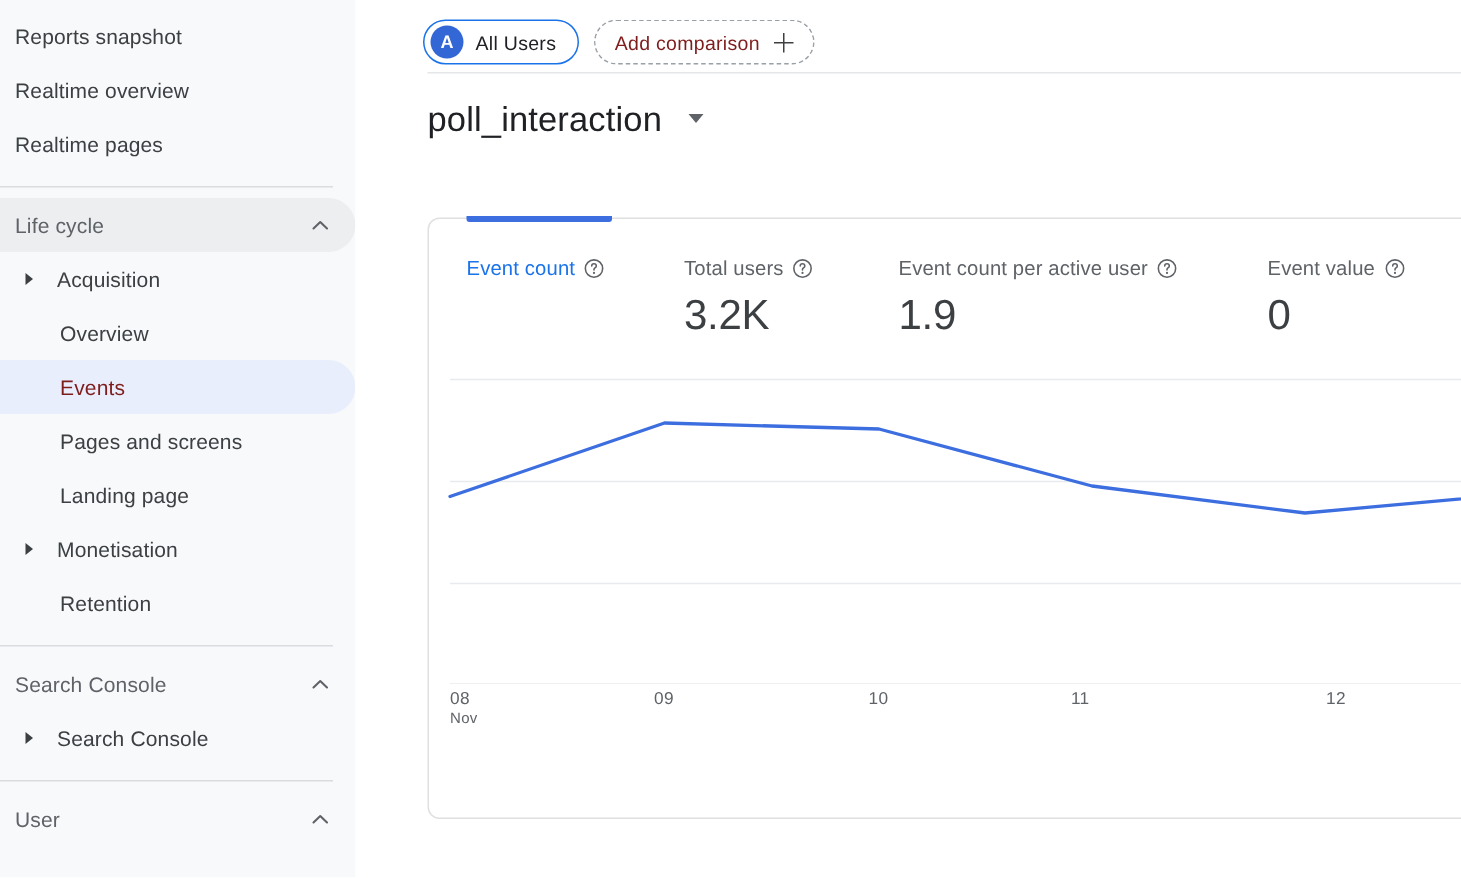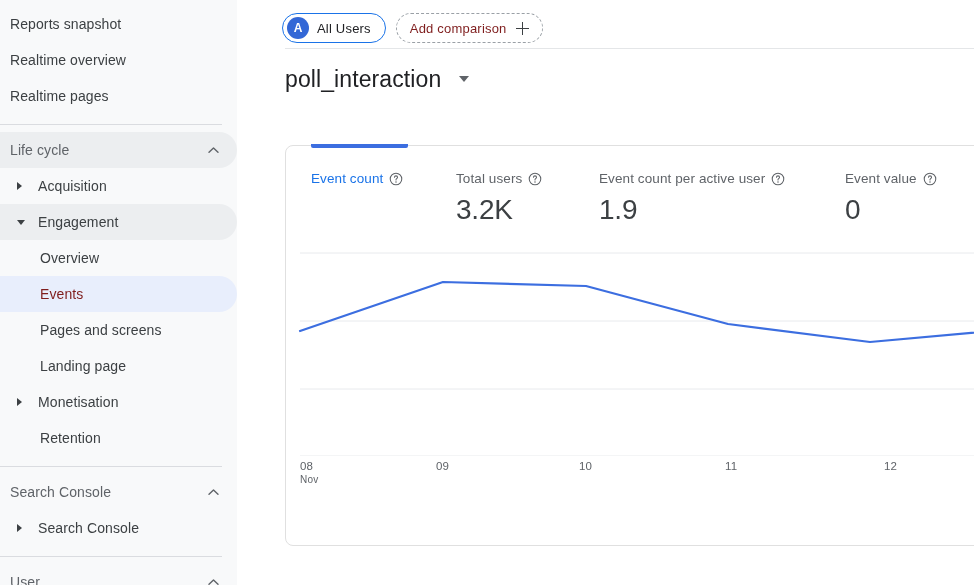--- a/index.html
+++ b/index.html
@@ -297,24 +297,20 @@
             <path d="M1 7.3 L5.5 3 L10 7.3" fill="none" stroke="#5f6368" stroke-width="1.4" stroke-linecap="round" stroke-linejoin="round"></path>
           </svg>
       </span>
     </div>
 
     <div class="nav-item expandable">
       <span class="caret-right"></span>
       <span class="lbl">Acquisition</span>
     </div>
 
-    <div class="nav-item expandable highlighted">
-      <span class="caret-down"></span>
-      <span class="lbl">Engagement</span>
-    </div>
 
     <div class="nav-item child">
       <span class="lbl">Overview</span>
     </div>
     <div class="nav-item child selected">
       <span class="lbl">Events</span>
     </div>
     <div class="nav-item child">
       <span class="lbl">Pages and screens</span>
     </div>
@@ -460,20 +456,20 @@
           <polyline points="14,90 157,41 300,45 442,83 584,101 760,85" fill="none" stroke="#3c6ee0" stroke-width="2.2" stroke-linejoin="round" stroke-linecap="round"></polyline>
         </svg>
 
         <div class="x-labels" style="position:absolute; left:0; top:218px;">
           <div class="x-tick" style="left:14px">
             <span>08</span>
             <span class="sub">Nov</span>
           </div>
           <div class="x-tick" style="left:150px">09</div>
           <div class="x-tick" style="left:293px">10</div>
-          <div class="x-tick" style="left:439px">11</div>
+          <div class="x-tick" style="left:428px">11</div>
           <div class="x-tick" style="left:598px">12</div>
         </div>
       </div>
 
     </div>
   </section>
 </div>
 
 </body></html>

